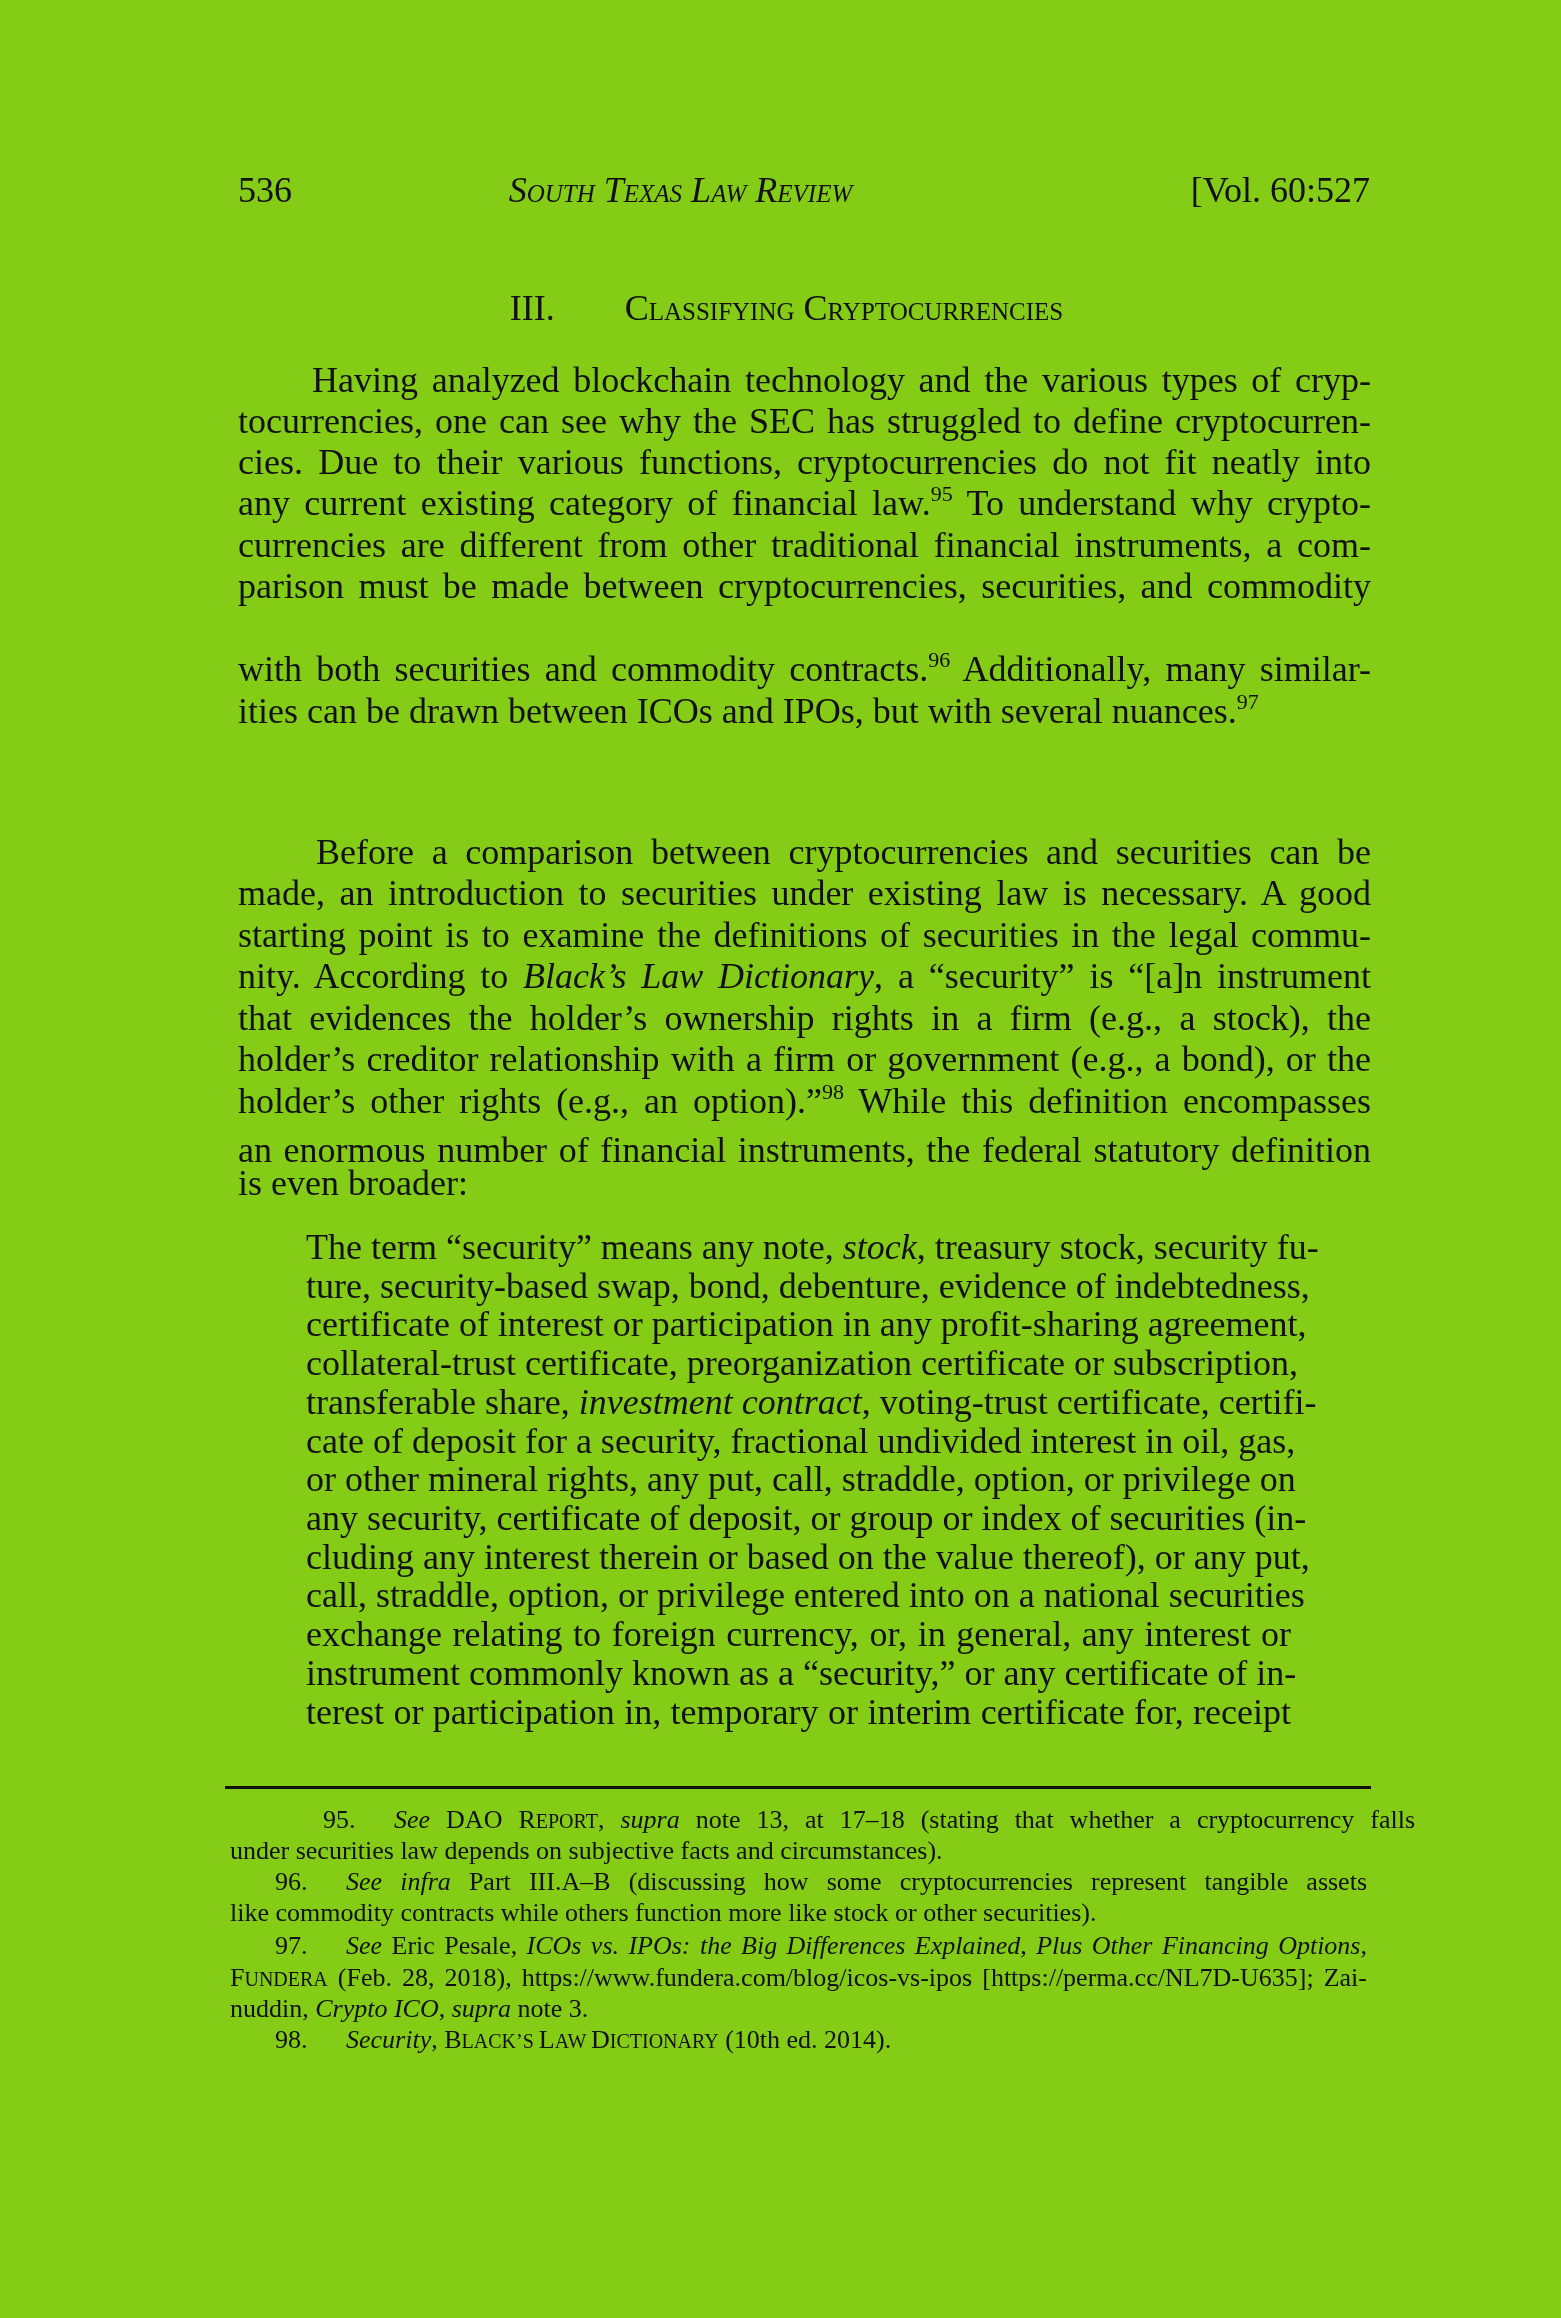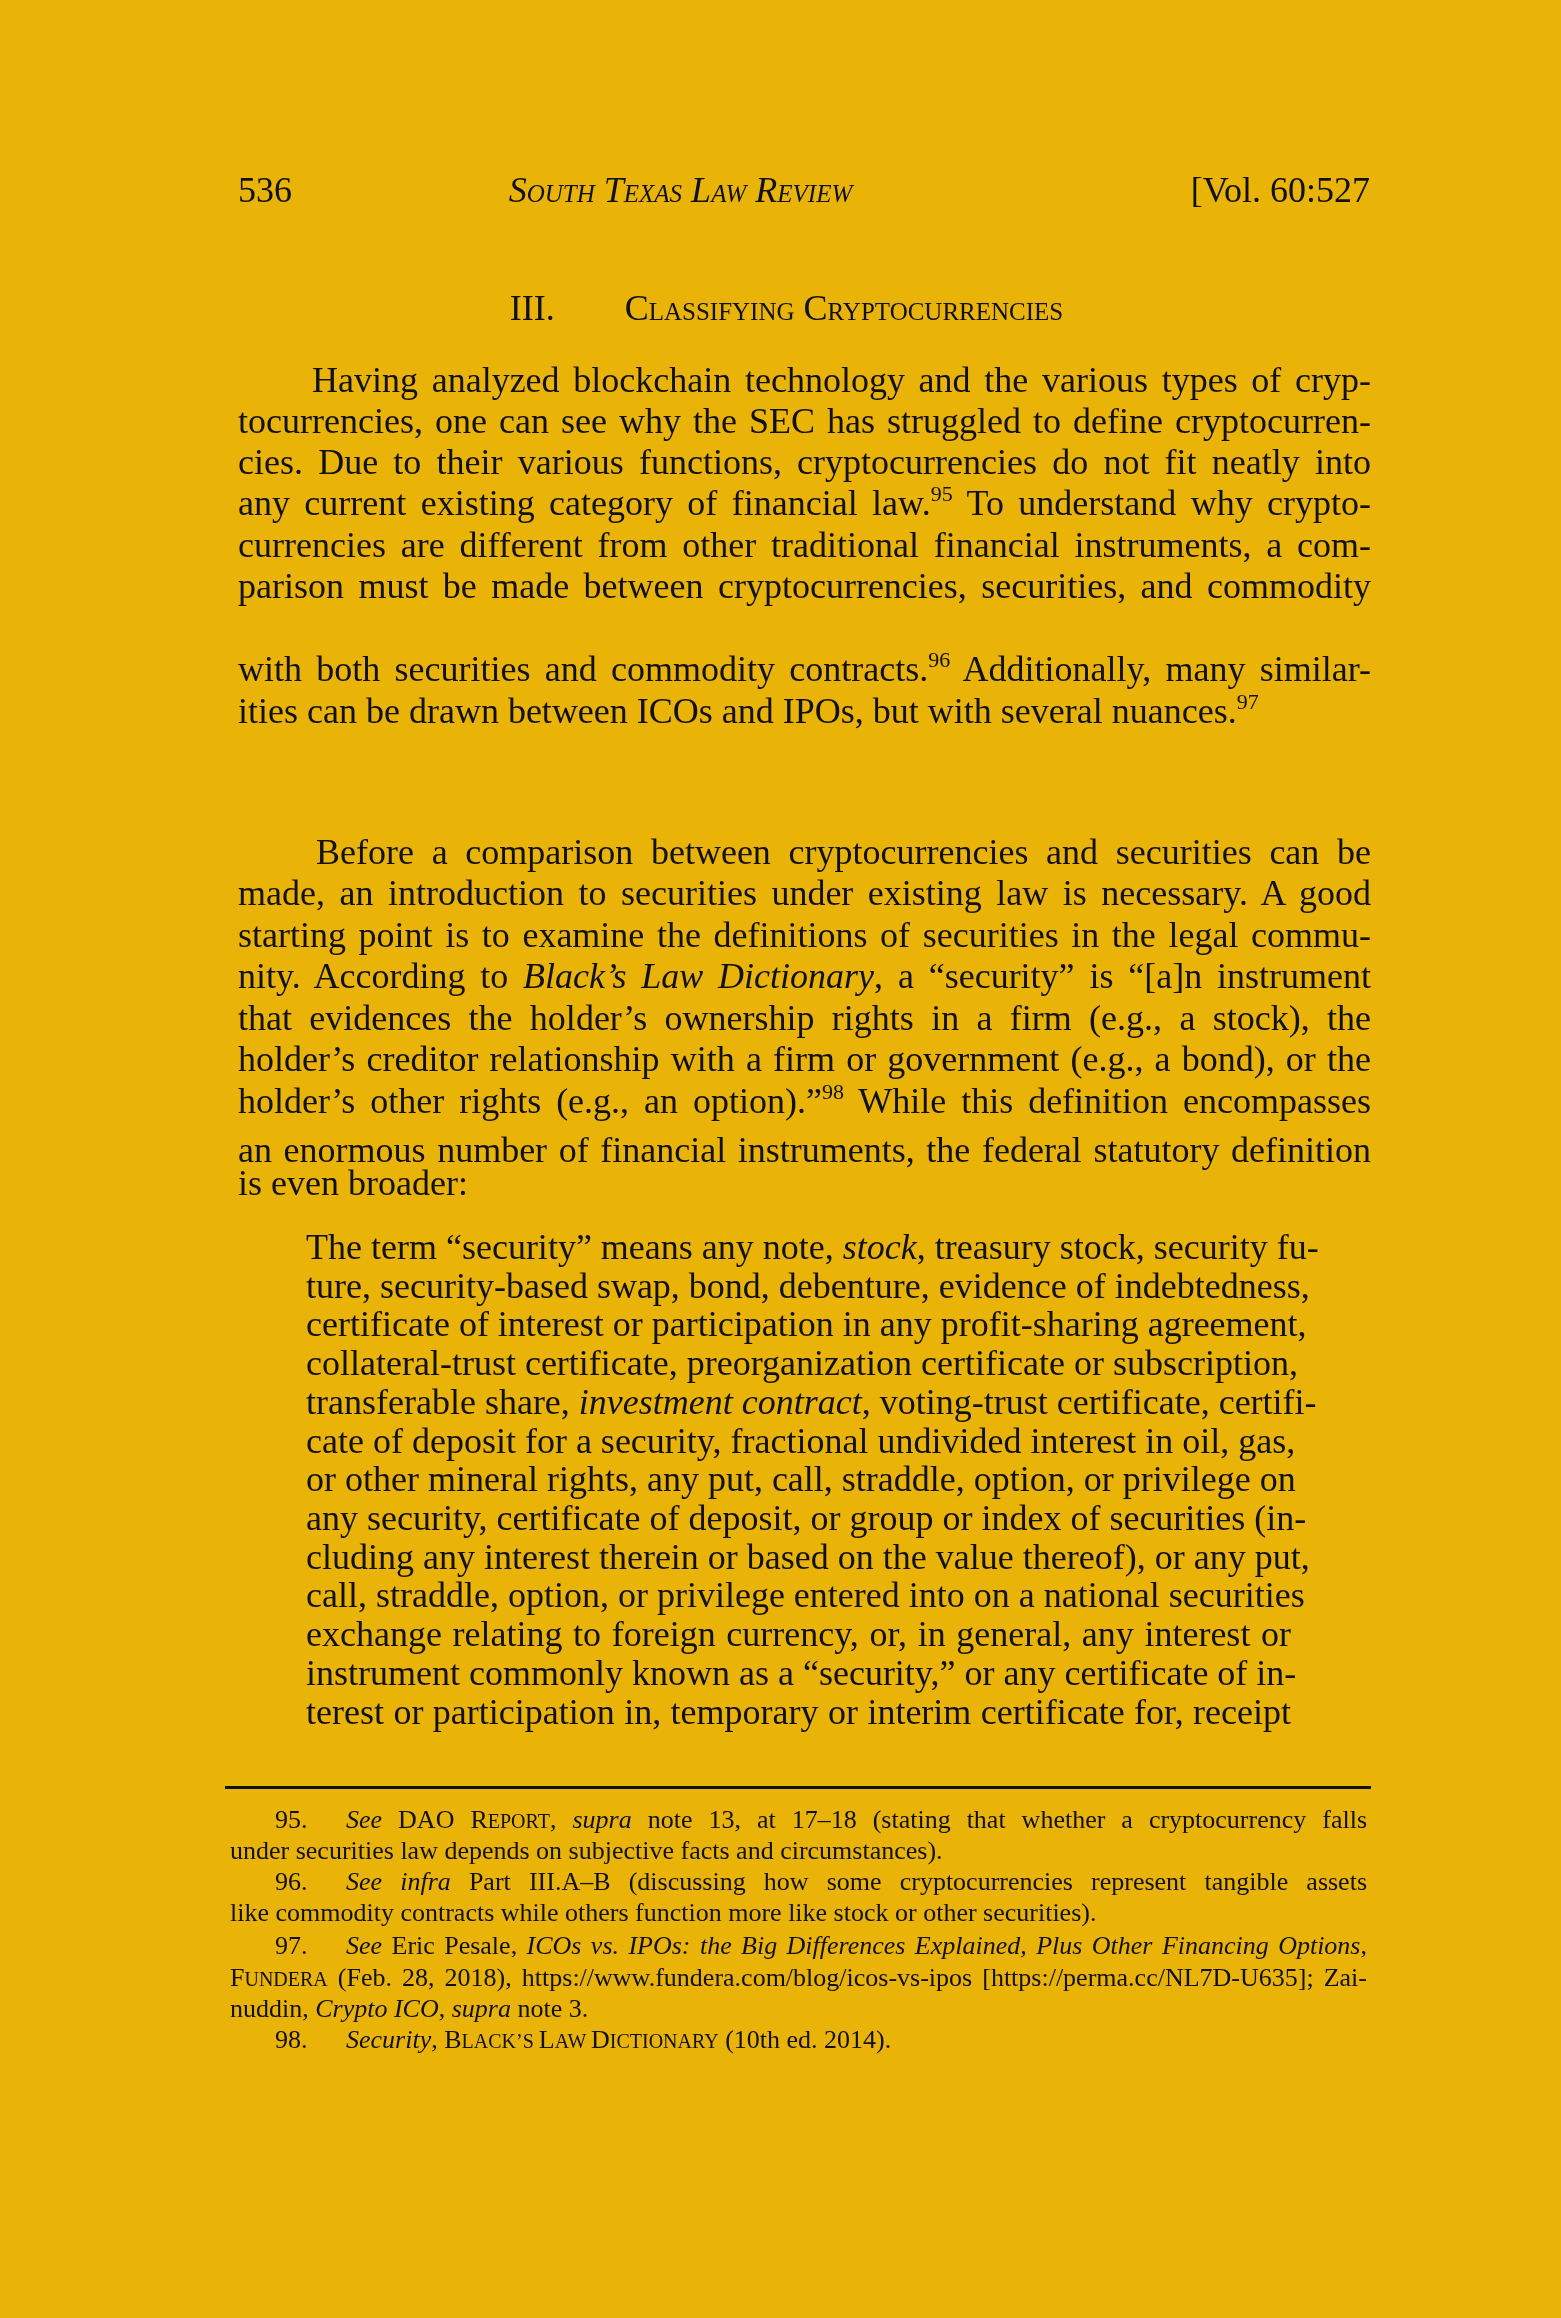--- a/index.html
+++ b/index.html
@@ -1,18 +1,18 @@
 <!DOCTYPE html>
 <html style="font-size:12.4px"><head>
 <meta charset="utf-8">
 <style>
   html, body { margin:0; padding:0; background:#ffffff; }
   body { width:1561px; height:2319px; position:relative; overflow:hidden;
          font-family:"Liberation Serif", "DejaVu Serif", serif; color:#111111; }
-  .page { position:absolute; left:0; top:0; width:1561px; height:2319px; background:#eab308; }
+  .page { position:absolute; left:0; top:0; width:1561px; height:2319px; background:#84cc16; }
   .hdr { position:absolute; top:169px; font-size:36px; line-height:43px; white-space:nowrap; }
   .hdr-page { left:238px; }
   .hdr-journal { left:0; width:1361px; text-align:center; font-style:italic; }
   .hdr-vol { right:191px; }
   .part-heading { position:absolute; top:287px; left:0; width:1561px; text-align:center;
                   font-size:36px; line-height:43px; white-space:nowrap; }
   .part-heading .num { display:inline-block; margin-right:70px;margin-left:12px; }
   .line { position:absolute; font-size:36px; line-height:42px; white-space:nowrap;
           text-align:justify; text-align-last:justify; }
   .line.last { text-align-last:left; }
@@ -78,21 +78,21 @@
     <div class="line bq" style="top:1497px;">any security, certificate of deposit, or group or index of securities (in-</div>
     <div class="line bq" style="top:1536px;">cluding any interest therein or based on the value thereof), or any put,</div>
     <div class="line bq" style="top:1574px;">call, straddle, option, or privilege entered into on a national securities</div>
     <div class="line bq" style="top:1613px;">exchange relating to foreign currency, or, in general, any interest or</div>
     <div class="line bq" style="top:1652px;">instrument commonly known as a “security,” or any certificate of in-</div>
     <div class="line bq last" style="top:1691px;">terest or participation in, temporary or interim certificate for, receipt</div>
   </div>
 
   <div class="rule"></div>
 
-  <div class="fn first" style="top:1804px;"><span class="fnum">95.</span><i>See</i> <span>DAO R</span><span class="sc-s">EPORT</span><span>, </span><i>supra</i><span> note 13, at 17–18 (stating that whether a cryptocurrency falls</span></div>
+  <div class="fn first" style="top:1804px;margin-left:48px;"><span class="fnum">95.</span><i>See</i> <span>DAO R</span><span class="sc-s">EPORT</span><span>, </span><i>supra</i><span> note 13, at 17–18 (stating that whether a cryptocurrency falls</span></div>
   <div class="fn cont last" style="top:1835px;">under securities law depends on subjective facts and circumstances).</div>
 
   <div class="fn first" style="top:1866px;"><span class="fnum">96.</span><i>See infra</i><span> Part III.A–B (discussing how some cryptocurrencies represent tangible assets</span></div>
   <div class="fn cont last" style="top:1897px;">like commodity contracts while others function more like stock or other securities).</div>
 
   <div class="fn first" style="top:1930px;"><span class="fnum">97.</span><i>See</i><span> Eric Pesale, </span><i>ICOs vs. IPOs: the Big Differences Explained, Plus Other Financing Options</i><span>,</span></div>
   <div class="fn cont" style="top:1962px;"><span>F</span><span class="sc-s">UNDERA</span><span> (Feb. 28, 2018), https://www.fundera.com/blog/icos-vs-ipos [https://perma.cc/NL7D-U635]; Zai-</span></div>
   <div class="fn cont last" style="top:1993px;"><span>nuddin, </span><i>Crypto ICO</i><span>, </span><i>supra</i><span> note 3.</span></div>
 
   <div class="fn first last" style="top:2024px;"><span class="fnum">98.</span><i>Security</i><span>, </span><span>B</span><span class="sc-s">LACK’S </span><span>L</span><span class="sc-s">AW </span><span>D</span><span class="sc-s">ICTIONARY</span><span> (10th ed. 2014).</span></div>

